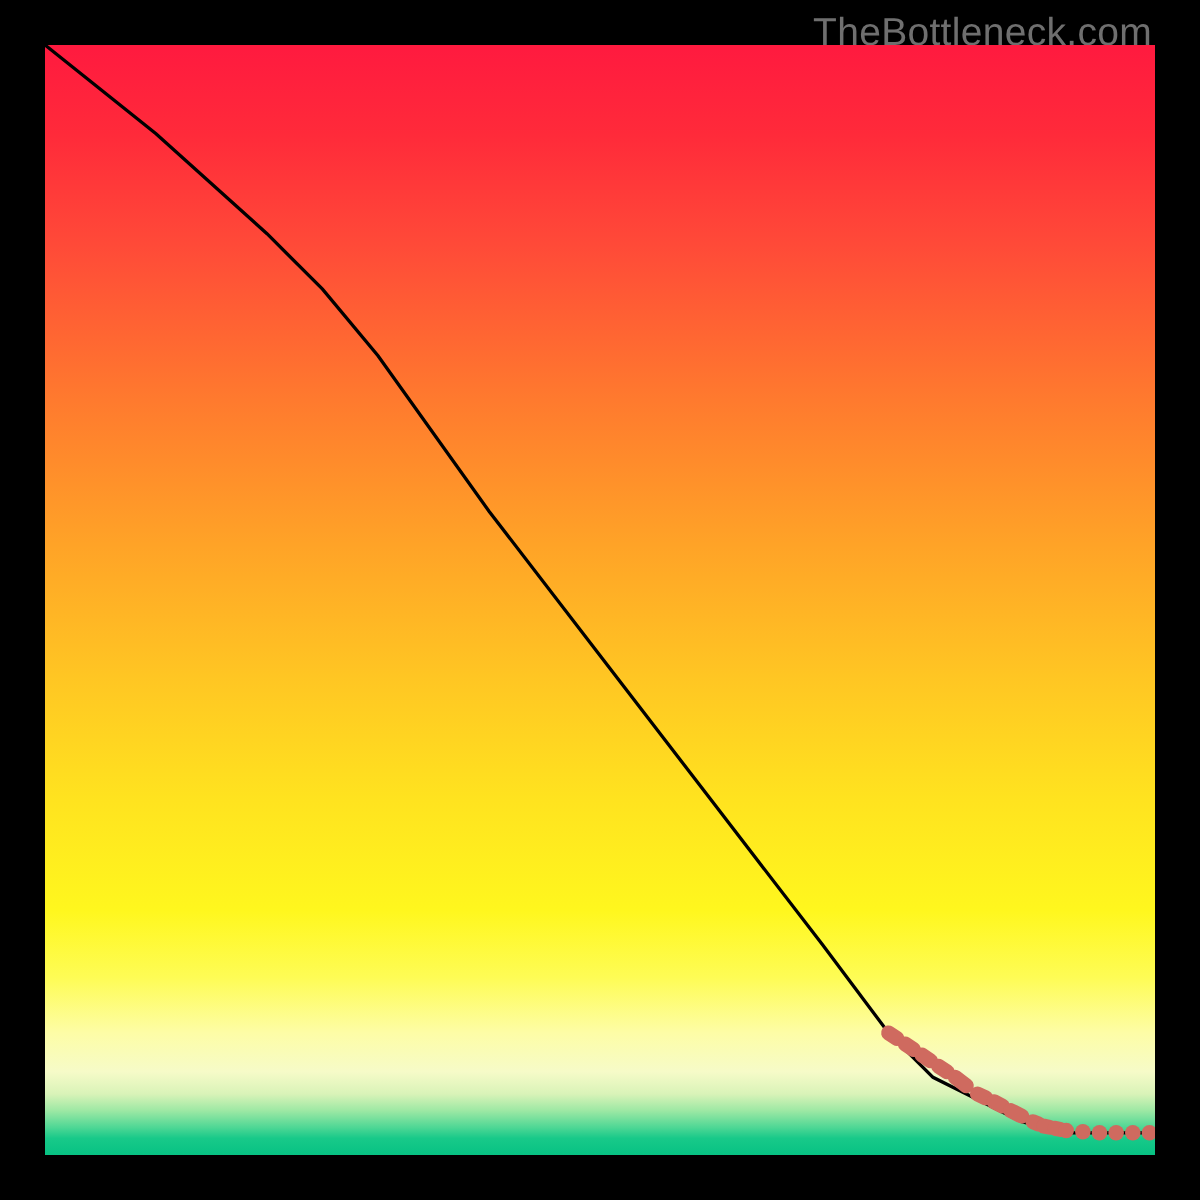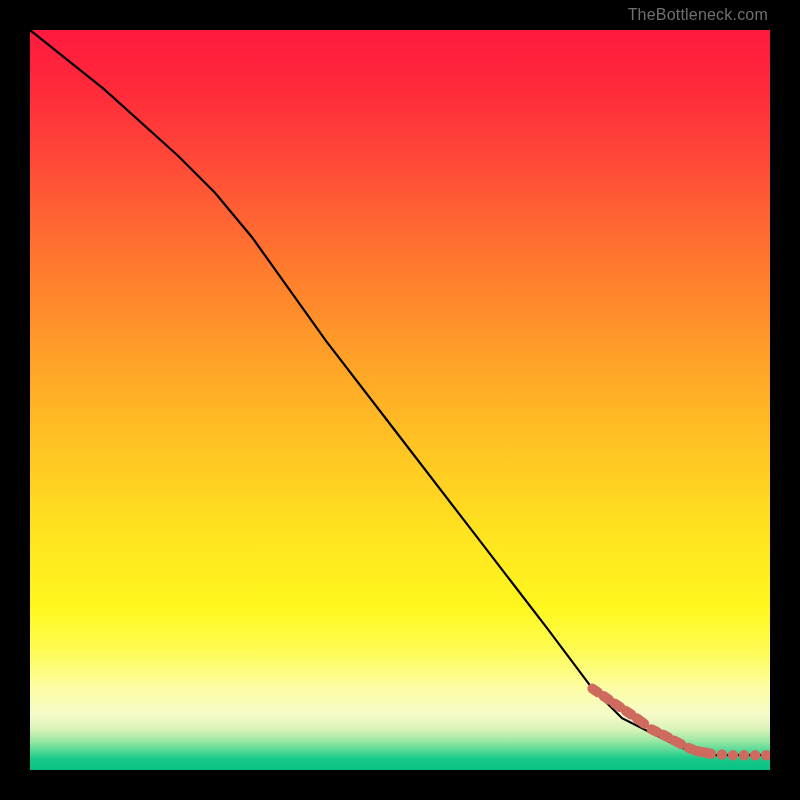--- a/index.html
+++ b/index.html
@@ -49,21 +49,21 @@
     left: 0;
     top: 0;
     width: 740px;
     height: 740px;
   }
   .watermark {
     position: absolute;
     top: 6px;
     right: 32px;
     color: #6f6f6f;
-    font-size: 16px;
+    font-size: 26px;
     font-weight: 500;
     letter-spacing: 0.2px;
     user-select: none;
   }
   .curve {
     stroke: #000;
     stroke-width: 2.2;
     fill: none;
     stroke-linecap: round;
   }

